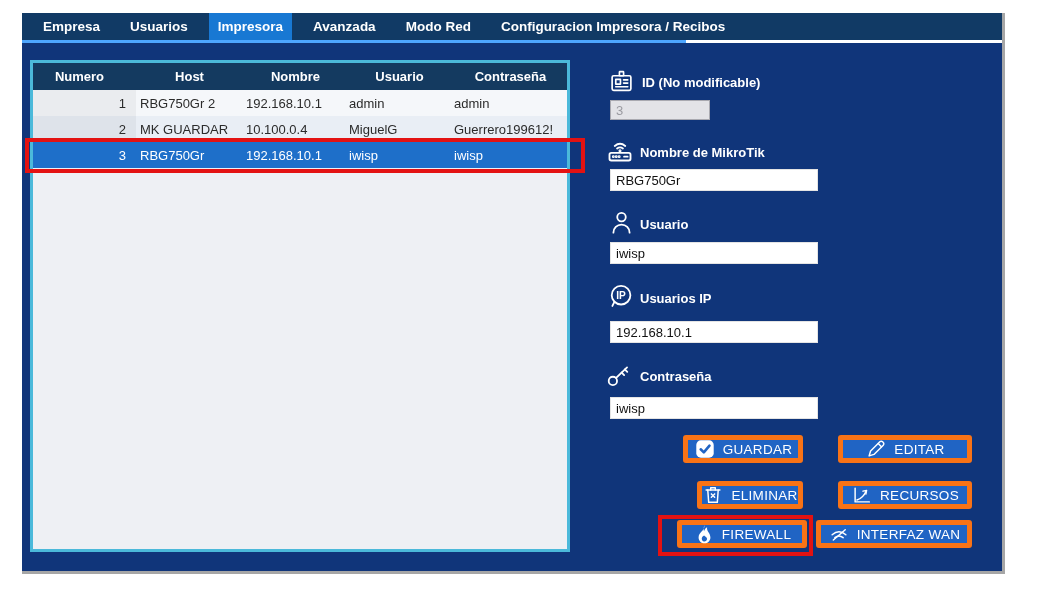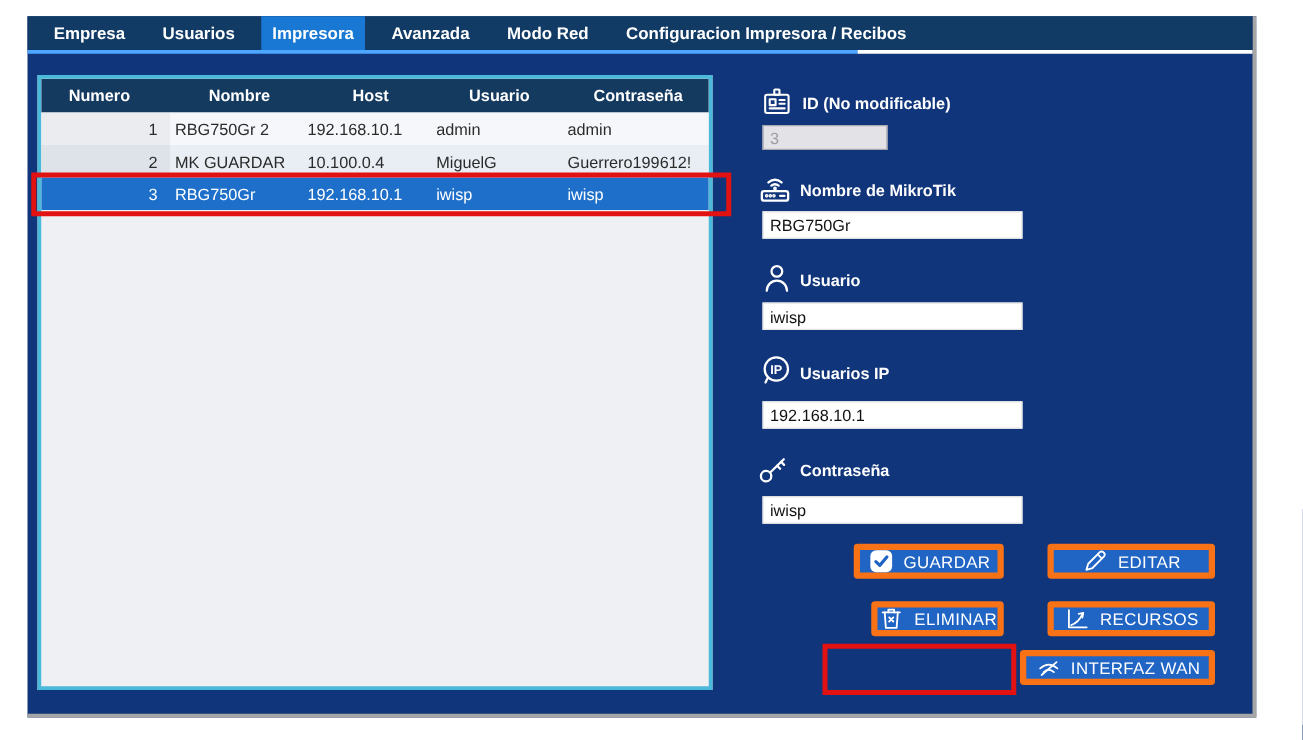--- a/index.html
+++ b/index.html
@@ -101,22 +101,22 @@
       <div class="tab">Avanzada</div>
       <div class="tab">Modo Red</div>
       <div class="tab">Configuracion Impresora / Recibos</div>
     </div>
     <div class="tab-underline-accent"></div>
     <div class="tab-underline-rest"></div>
 
     <div class="grid">
       <div class="grid-header">
         <div class="cell c0">Numero</div>
+        <div class="cell c2">Host</div>
         <div class="cell c1">Nombre</div>
-        <div class="cell c2">Host</div>
         <div class="cell c3">Usuario</div>
         <div class="cell c4">Contraseña</div>
       </div>
       <div class="grid-row odd">
         <div class="cell c0">1</div>
         <div class="cell c1">RBG750Gr 2</div>
         <div class="cell c2">192.168.10.1</div>
         <div class="cell c3">admin</div>
         <div class="cell c4">admin</div>
       </div>
@@ -222,20 +222,27 @@
 
     <button class="btn" style="left:816px; top:468px; width:134px;">
       <svg viewBox="0 0 24 24">
         <path d="M4.5 4.5 V19.5 H20"></path>
         <path d="M6.5 17.5 Q13 15.5 16.6 7.6"></path>
         <path d="M17 7 l-3.9 0.8 M17 7 l-0.8 3.9"></path>
       </svg>
       <span>RECURSOS</span>
     </button>
 
+    <button class="btn" style="left:655px; top:507px; width:130px;">
+      <svg viewBox="0 0 24 24">
+        <path fill="#fff" stroke="none" d="M12.4 2.2 c0.4 3.6 -1.5 5.5 -3.3 7.4 -1.6 1.7 -3 3.4 -3 6.1 0 3.7 2.9 6.4 6.4 6.4 3.6 0 6.5 -2.7 6.5 -6.4 0 -5 -4.4 -6.6 -3.6 -11.2 -1.9 1 -3 2.8 -3.3 4.6 -0.9 -1.6 -0.4 -4.3 0.3 -6.9 z"></path>
+        <path fill="#2064c4" stroke="none" d="M12.1 13.6 c-2 1.1 -2.9 2.5 -2.4 4.3 0.4 1.5 1.6 2.3 2.8 2.3 1.4 0 2.7 -1 2.8 -2.7 0.1 -1.7 -1.3 -2.5 -3.2 -3.9 z"></path>
+      </svg>
+      <span>FIREWALL</span>
+    </button>
 
     <button class="btn" style="left:794px; top:507px; width:156px;">
       <svg viewBox="0 0 24 24">
         <path d="M4.5 12.8 q7.5 -6.6 15 0"></path>
         <path d="M7.5 16 q4.5 -3.8 9 0"></path>
         <path d="M5.8 18.5 L18.8 7.3"></path>
       </svg>
       <span>INTERFAZ WAN</span>
     </button>
 

